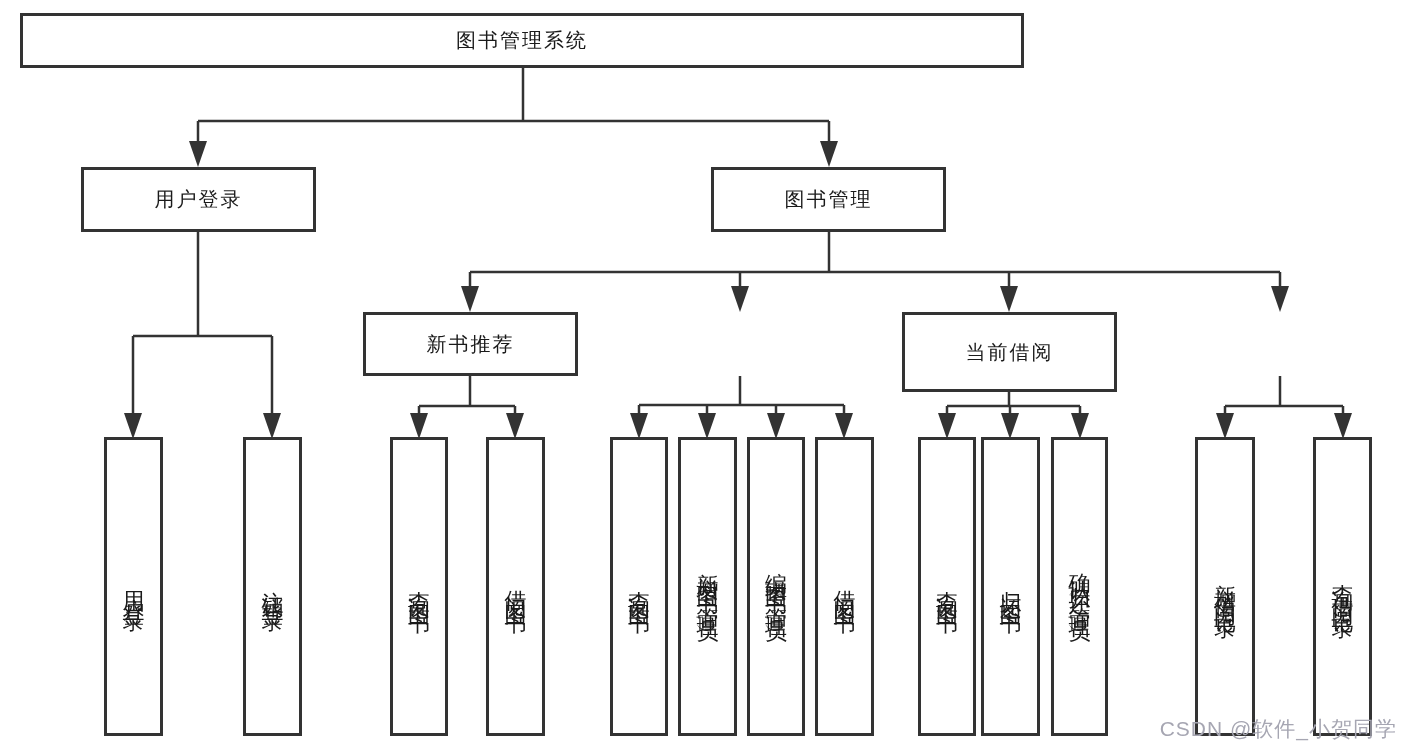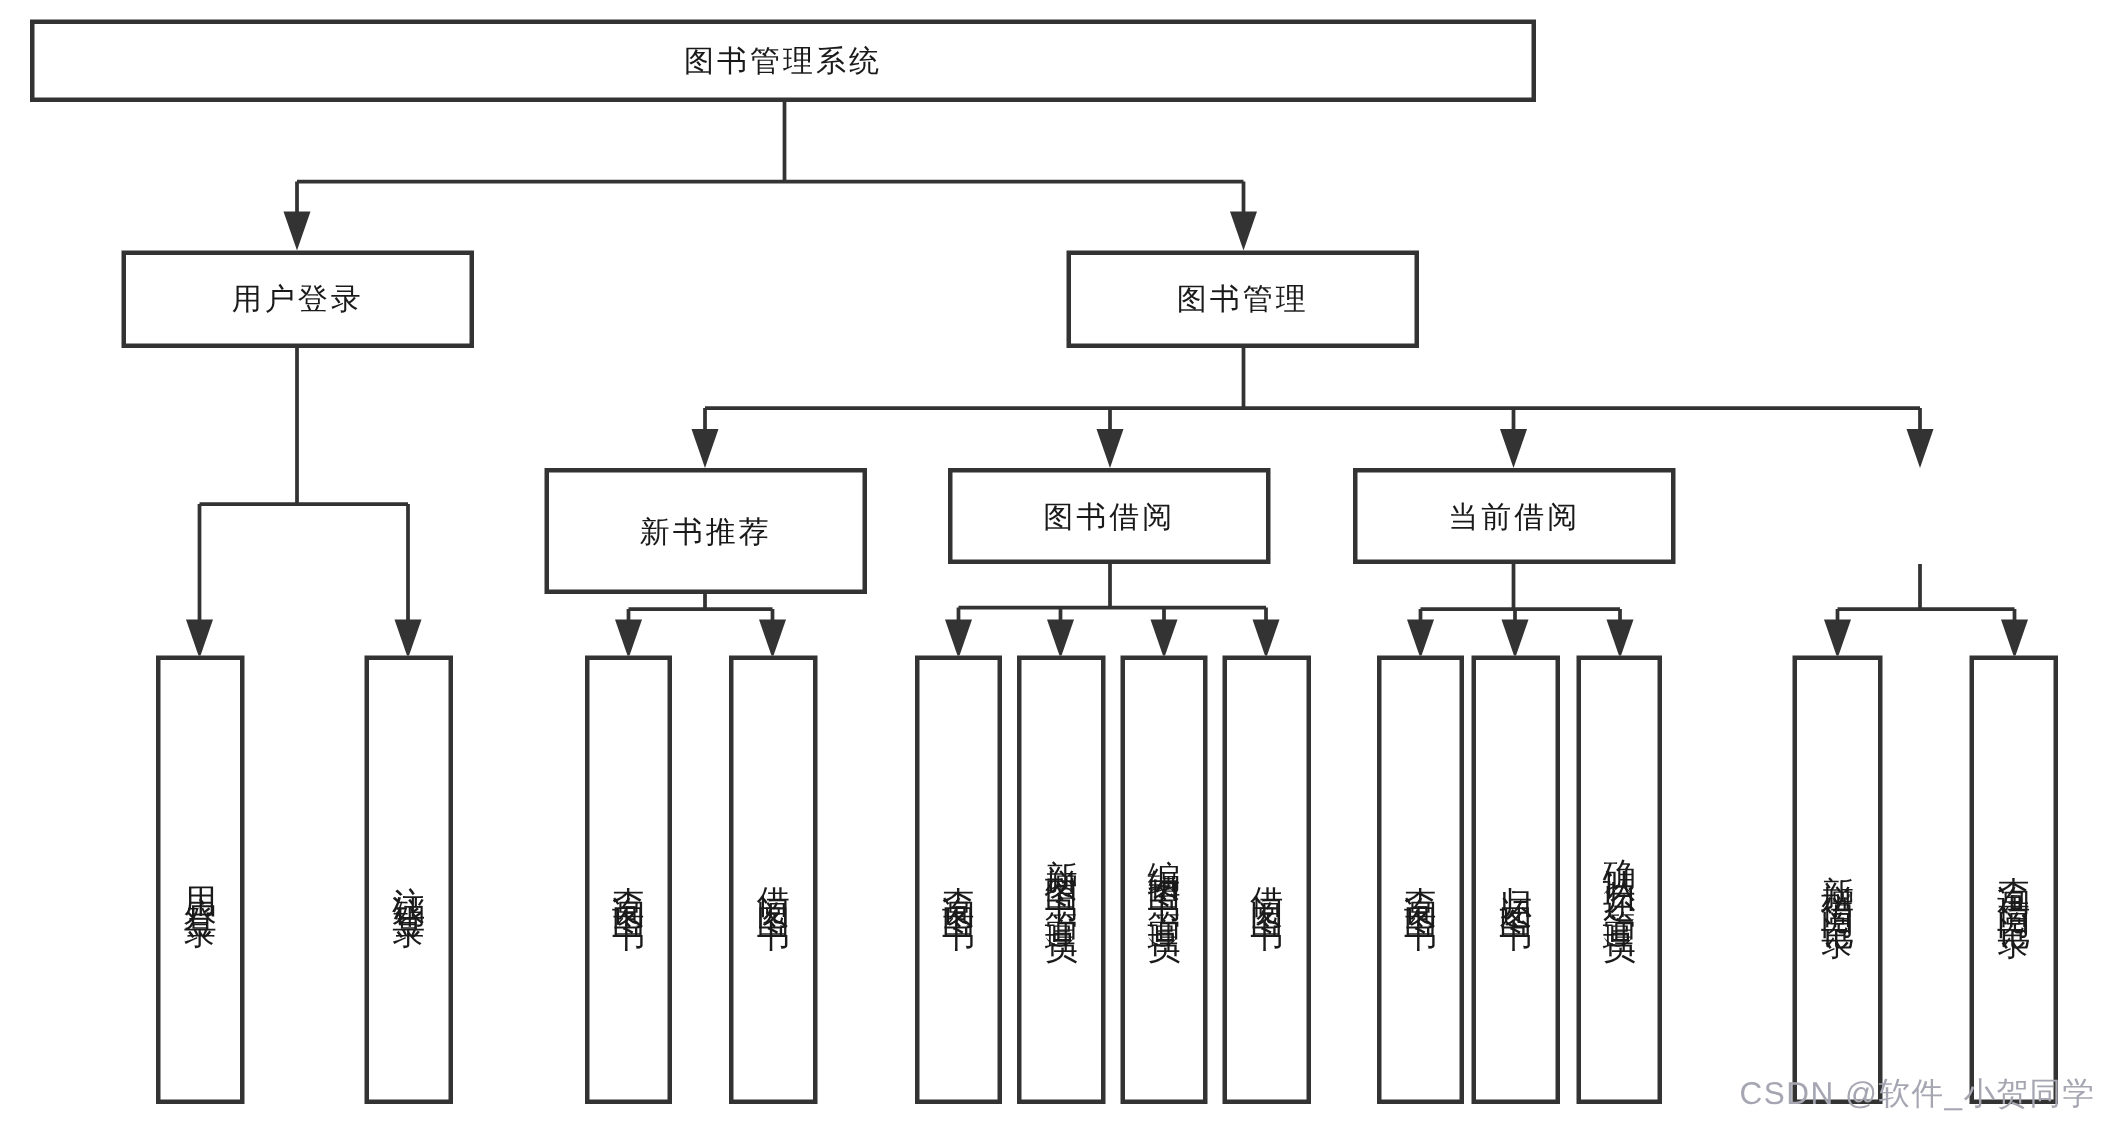--- a/index.html
+++ b/index.html
@@ -109,27 +109,24 @@
     <span class="lbl">图书管理系统</span>
   </div>
 
   <div class="node horiz" style="left:81px; top:167px; width:235px; height:65px;">
     <span class="lbl">用户登录</span>
   </div>
   <div class="node horiz" style="left:711px; top:167px; width:235px; height:65px;font-family:Liberation Serif, serif;">
     <span class="lbl">图书管理</span>
   </div>
 
-  <div class="node horiz" style="left:363px; top:312px; width:215px; height:84px;">
+  <div class="node horiz" style="left:363px; top:312px; width:215px; height:64px;">
     <span class="lbl">新书推荐</span>
   </div>
-  <div class="node horiz" style="left:632px; top:312px; width:215px; height:64px;">
-    <span class="lbl">图书借阅</span>
-  </div>
-  <div class="node horiz" style="left:902px; top:312px; width:215px; height:64px;">
+  <div class="node horiz" style="left:902px; top:312px; width:215px; height:80px;">
     <span class="lbl">当前借阅</span>
   </div>
 
   <div class="node vert" style="left:104px; top:437px; width:59px; height:299px;">
     <span class="lbl">用户登录</span>
   </div>
   <div class="node vert" style="left:243px; top:437px; width:59px; height:299px;">
     <span class="lbl">注销登录</span>
   </div>
 

